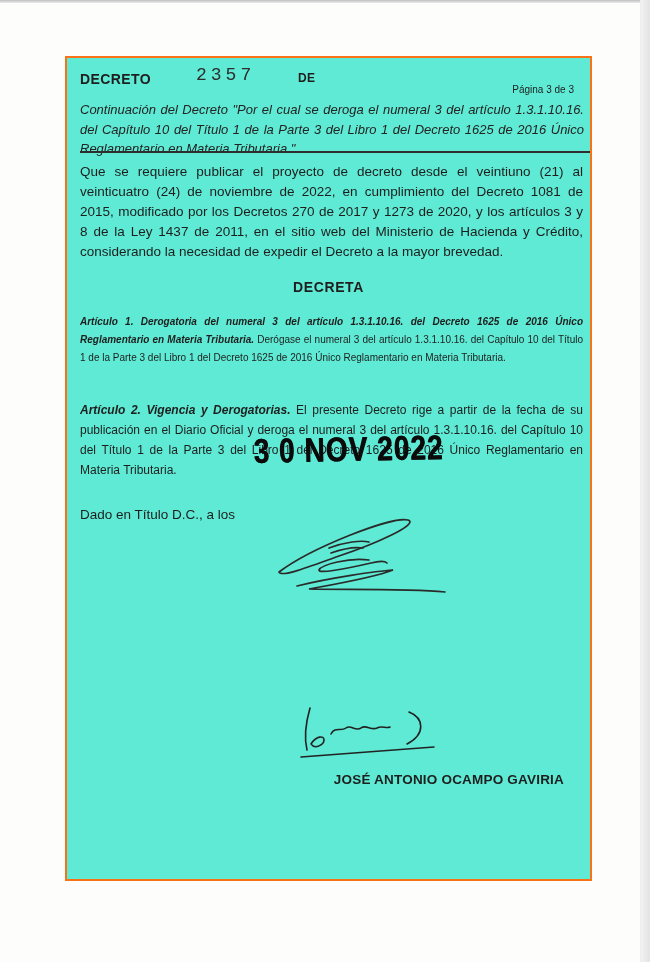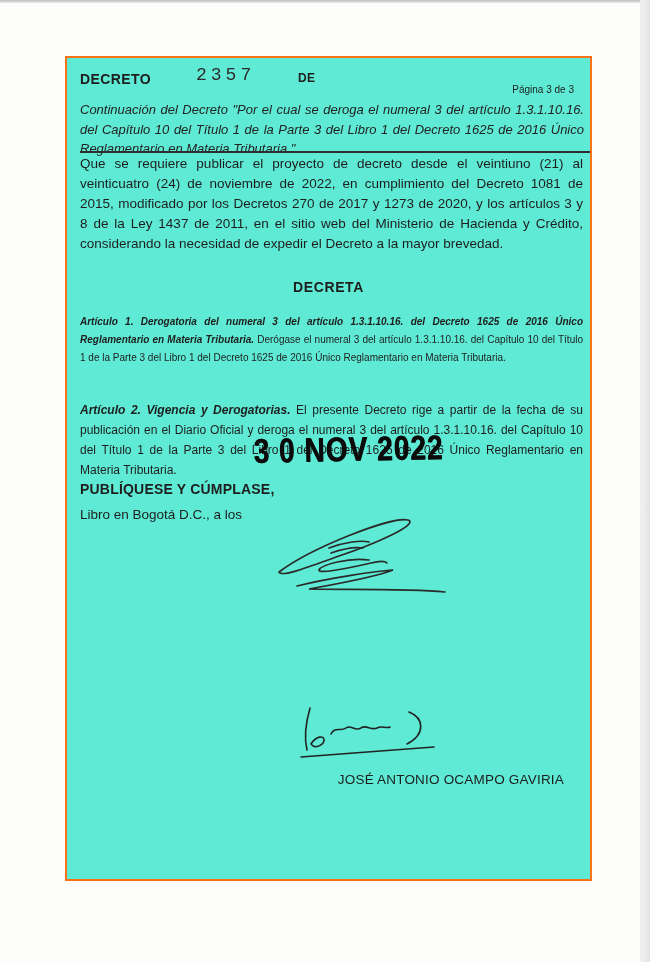--- a/index.html
+++ b/index.html
@@ -16,36 +16,36 @@
     border:2px solid #f97316;background:#5eead4;}
   .frame *{position:absolute;}
   .h-decreto{left:13px;top:13px;font-size:14px;font-weight:bold;letter-spacing:.4px;}
   .h-num{left:129px;top:7px;font-family:"Liberation Mono","DejaVu Sans Mono",monospace;
     font-size:18px;letter-spacing:4px;color:#2d2d2d;text-align:right;}
   .h-de{left:231px;top:13px;font-size:12px;font-weight:bold;letter-spacing:.4px;}
   .h-page{right:16px;top:26px;font-size:10px;}
   .note{left:13px;top:42px;width:504px;font-style:italic;font-size:13px;
     line-height:19.5px;text-align:justify;color:#232323;}
   .divider{left:13px;right:0;top:93px;height:0;border-top:2px solid #2e2e2e;}
-  .para{left:13px;top:96px;width:503px;font-size:13.5px;line-height:20px;text-align:justify;}
+  .para{left:13px;top:104px;width:503px;font-size:13.5px;line-height:20px;text-align:justify;}
   .merito{left:13px;top:200px;font-size:13.5px;}
   .decreta{left:0;right:0;top:221px;text-align:center;font-size:14px;font-weight:bold;letter-spacing:.6px;}
   .art1{left:13px;top:255px;width:503px;font-size:10px;line-height:18px;text-align:justify;}
   .art2{left:13px;top:330px;width:503px;font-size:12px;line-height:20px;text-align:justify;margin-top:12px;}
   .lead{font-weight:bold;font-style:italic;position:static;}
   .body-run{position:static;}
   .stamp{left:186px;top:374px;font-size:30px;font-weight:bold;white-space:nowrap;
     color:#0b0b0b;letter-spacing:1px;transform:rotate(-1.2deg) scale(.94,1.15);
     transform-origin:left top;text-shadow:.6px 0 0 #0b0b0b;}
   .publiquese{left:13px;top:423px;font-size:14px;font-weight:bold;letter-spacing:.2px;}
   .dado{left:13px;top:449px;font-size:13.5px;}
   .sig1{left:178px;top:452px;width:210px;height:90px;}
   .ministro{left:15px;top:588px;font-size:13.5px;letter-spacing:.2px;}
   .sig2{left:226px;top:646px;width:150px;height:62px;}
-  .name{right:26px;top:714px;font-size:13.5px;font-weight:normal;letter-spacing:.2px;}
+  .name{right:26px;top:714px;font-size:13.5px;font-weight:bold;letter-spacing:.2px;}
   svg{display:block;}
 </style>
 </head>
 <body>
 
 <div class="scan-top"></div>
 <div class="scan-right"></div>
 
 <div class="frame">
 
@@ -62,23 +62,22 @@
 
 
   <div class="decreta">DECRETA</div>
 
   <div class="art1"><span class="lead">Artículo 1. Derogatoria del numeral 3 del artículo 1.3.1.10.16. del Decreto 1625 de 2016 Único Reglamentario en Materia Tributaria.</span><span class="body-run"> Derógase el numeral 3 del artículo 1.3.1.10.16. del Capítulo 10 del Título 1 de la Parte 3 del Libro 1 del Decreto 1625 de 2016 Único Reglamentario en Materia Tributaria.</span></div>
 
   <div class="art2"><span class="lead">Artículo 2. Vigencia y Derogatorias.</span><span class="body-run"> El presente Decreto rige a partir de la fecha de su publicación en el Diario Oficial y deroga el numeral 3 del artículo 1.3.1.10.16. del Capítulo 10 del Título 1 de la Parte 3 del Libro 1 del Decreto 1625 de 2016 Único Reglamentario en Materia Tributaria.</span></div>
 
   <div class="stamp">3 0 NOV 2022</div>
 
-  <div class="publiquese">PUBLÍQUESE Y CÚMPLASE,</div>
 
-  <div class="dado">Libro en Bogotá D.C., a los</div>
+  <div class="dado">Dado en Título D.C., a los</div>
 
   <svg class="sig1" viewBox="0 0 210 90" fill="none" stroke="#2a2a2a" stroke-width="1.7" stroke-linecap="round">
     <path d="M34 62 C 66 38, 146 6, 163 10 C 175 14, 130 34, 94 46 C 66 56, 36 68, 34 62"></path>
     <path d="M84 38 C 100 32, 116 30, 124 32"></path>
     <path d="M86 43 C 100 38, 112 37, 118 38"></path>
     <path d="M124 50 C 104 47, 76 55, 74 60 C 73 64, 100 59, 126 53 C 134 51, 140 51, 142 53"></path>
     <path d="M52 76 C 84 68, 132 61, 148 60 C 128 68, 80 76, 64 79 C 92 80, 162 78, 200 82"></path>
   </svg>
 
 

